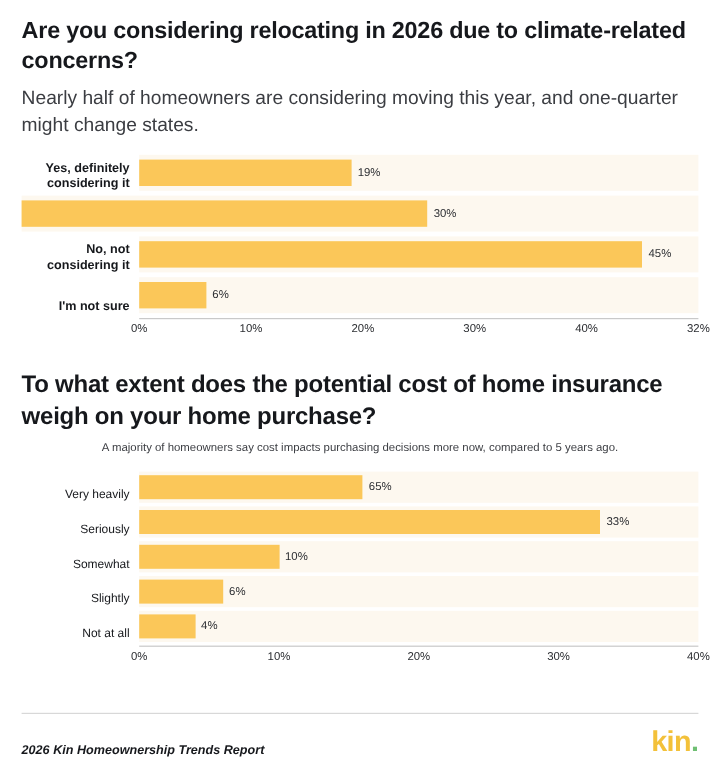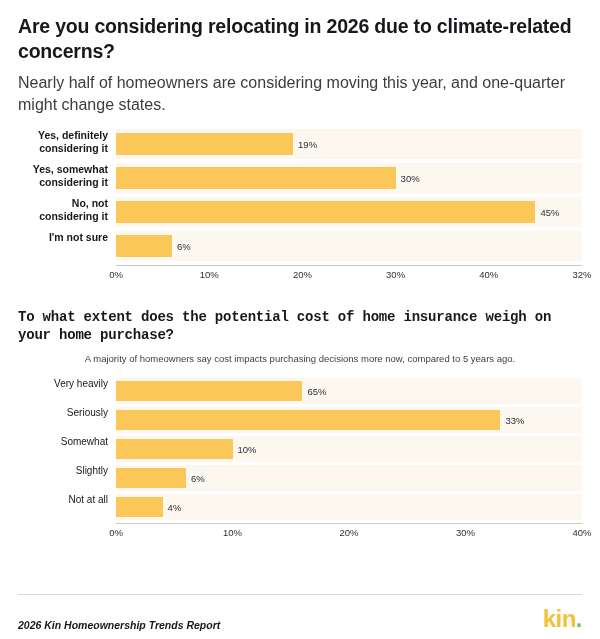--- a/index.html
+++ b/index.html
@@ -44,21 +44,21 @@
   
   .chart {
     position: relative;
     margin-bottom: 6px;
   }
   .rows {
     position: relative;
   }
   .row {
     display: flex;
-    align-items: flex-start;
+    align-items: flex-end;
     height: 30px;
     margin-bottom: 4px;
     position: relative;
   }
   .row-label {
     flex: 0 0 auto;
     text-align: right;
     font-size: 10.5px;
     font-weight: bold;
     color: #16181c;
@@ -116,21 +116,21 @@
   #chart1 .row { height: 30px; }
   #chart2 .row { height: 26px; margin-bottom: 3px; }
   #chart2 .track { height: 26px; }
   #chart2 .bar { top: 3px; height: 20px; }
   #chart2 .row-label { font-weight: normal; font-size: 10px; color: #16181c; }
 
   
   .section2 {
     margin-top: 22px;
   }
-  .section2 .chart-title { font-size: 14px; font-family: Liberation Mono, monospace; }
+  .section2 .chart-title { font-size: 20px; }
   .section2 .chart-subtitle { font-size: 9.5px; margin-bottom: 12px; text-align: center;}
 
   
   .footer {
     position: absolute;
     left: 18px;
     right: 18px;
     bottom: 8px;
     display: flex;
     align-items: flex-end;
@@ -173,21 +173,20 @@
 
         <div class="row">
           <div class="row-label">Yes, definitely considering it</div>
           <div class="track">
             <div class="bar" style="width:38%"></div>
             <span class="bar-value" style="left:calc(38% + 5px)">19%</span>
           </div>
         </div>
 
         <div class="row">
-          <div class="row-label">Yes, somewhat considering it</div>
           <div class="track">
             <div class="bar" style="width:60%"></div>
             <span class="bar-value" style="left:calc(60% + 5px)">30%</span>
           </div>
         </div>
 
         <div class="row">
           <div class="row-label">No, not considering it</div>
           <div class="track">
             <div class="bar" style="width:90%"></div>

